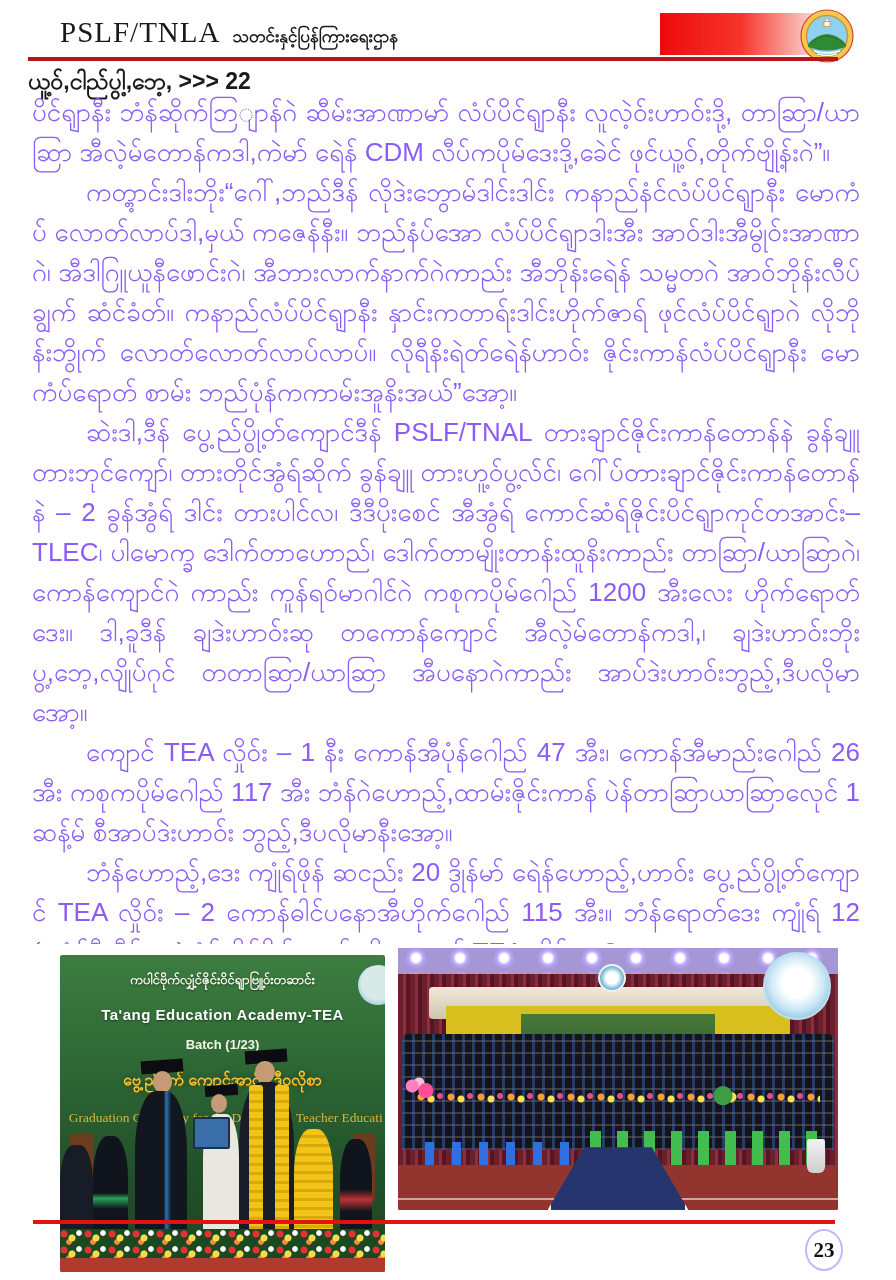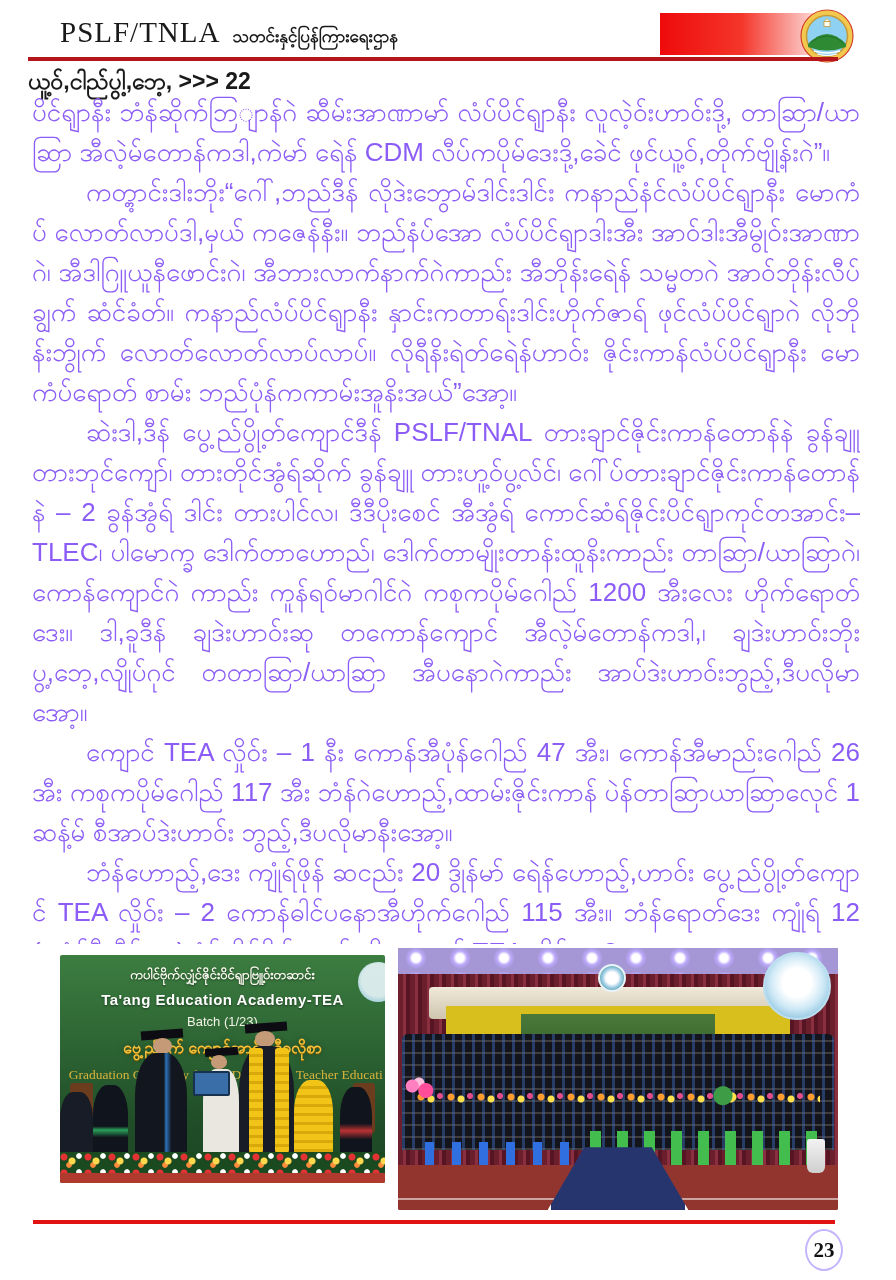--- a/index.html
+++ b/index.html
@@ -21,27 +21,27 @@
   .dateline{position:absolute;left:28px;top:66px;font-size:23px;font-weight:bold;color:#1a1a1a;}
   
   .article{
     position:absolute;left:32px;top:92px;width:828px;height:852px;overflow:hidden;
     font-size:26px;line-height:40px;text-align:justify;color:#8b5cf6;
   }
   .article p{margin:0;}
   .article p.indent{text-indent:54px;}
   
   figure{margin:0;padding:0;position:absolute;overflow:hidden;border-radius:2px;}
-  .fig-left{left:60px;top:955px;width:325px;height:228px;background:linear-gradient(180deg,#3c7d40 0%,#2b6132 45%,#214f28 70%,#1b4522 100%);}
+  .fig-left{left:60px;top:955px;width:325px;height:317px;background:linear-gradient(180deg,#3c7d40 0%,#2b6132 45%,#214f28 70%,#1b4522 100%);}
   .fig-right{left:398px;top:948px;width:440px;height:262px;background:repeating-linear-gradient(90deg,#6b1f2d 0 5px,#8a2f3f 5px 8px,#571523 8px 12px);}
   .abs{position:absolute;}
   
   .pl-t1{left:4%;top:5%;width:92%;text-align:center;color:#fdfdf2;font-size:13px;font-weight:bold;text-shadow:0 1px 2px rgba(0,0,0,.5);}
   .pl-t2{left:4%;top:16%;width:92%;text-align:center;color:#ffffff;font-size:15px;font-weight:bold;letter-spacing:.5px;text-shadow:0 1px 2px rgba(0,0,0,.5);}
-  .pl-t3{left:4%;top:26%;width:92%;text-align:center;color:#f3f3e6;font-size:13px;font-weight:normal;}
+  .pl-t3{left:4%;top:26%;width:92%;text-align:center;color:#f3f3e6;font-size:13px;font-weight:bold;}
   .pl-t4{left:2%;top:36%;width:96%;text-align:center;color:#f6c23c;font-size:16px;font-weight:bold;text-shadow:0 1px 0 #7a5a00,0 0 6px rgba(0,0,0,.4);}
   .pl-t5{left:1%;top:49%;width:100%;text-align:center;color:#d9b43c;font-size:13.5px;font-family:"Liberation Serif","DejaVu Serif",serif;white-space:nowrap;}
   .pl-logo{right:-4%;top:3%;width:40px;height:40px;border-radius:50%;background:radial-gradient(circle at 50% 45%,#e9f6fb 55%,#bfe2f2 70%,#8fc4e0 100%);opacity:.9;}
   .pl-chair{background:#6b3c1e;width:7%;height:22%;top:56%;border-radius:3px;}
   .pl-sil{background:#181c26;border-radius:40% 40% 8% 8%;}
   .pl-head{background:#c59a76;border-radius:50%;}
   .pl-cap{background:#0c0c12;transform:rotate(-4deg);}
   .pl-stole-y{background:repeating-linear-gradient(180deg,#f2c418 0 6px,#d8a90a 6px 9px);}
   .pl-flowers{left:0;bottom:4.5%;width:100%;height:9%;
     background-color:#1c4a20;

